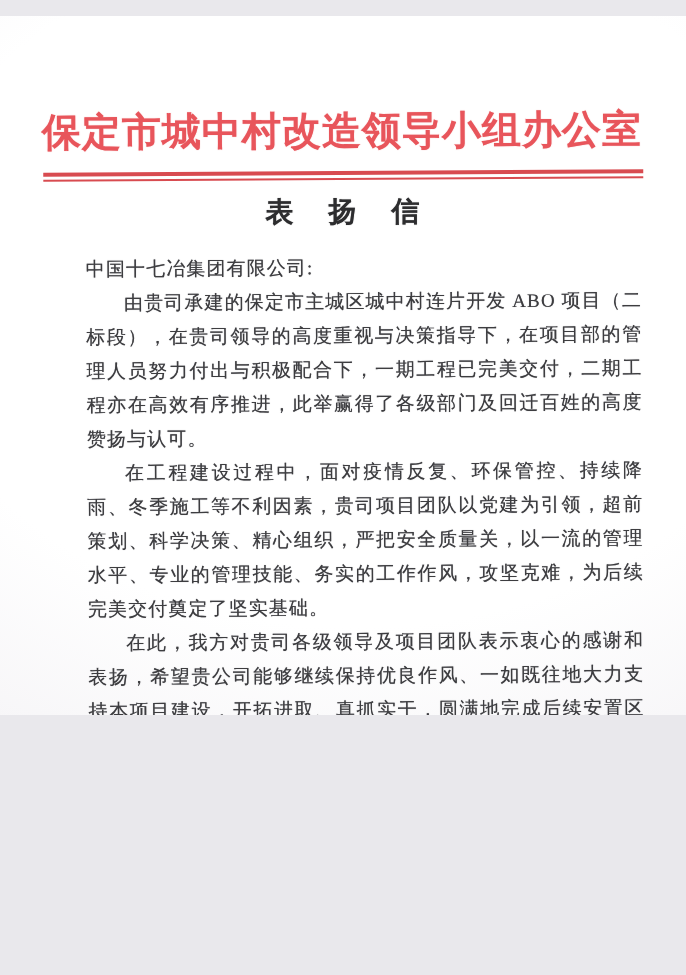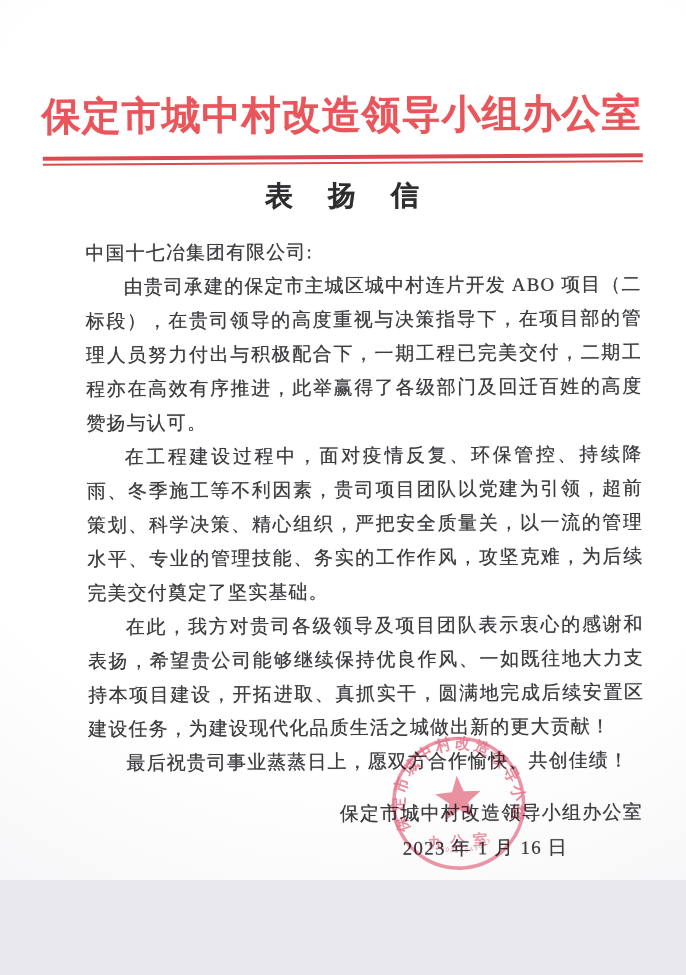--- a/index.html
+++ b/index.html
@@ -3,22 +3,22 @@
 <meta charset="utf-8">
 <style>
   html, body {
     margin: 0;
     padding: 0;
     background: #e9e8ec;
   }
   .page {
     position: relative;
     width: 686px;
-    height: 880px;
-    margin: 0 auto;
+    height: 699px;
+    margin: 16px auto;
     overflow: hidden;
     background:
       radial-gradient(ellipse 120% 90% at 52% 38%, #ffffff 55%, #f7f6f8 82%, #efeef1 100%),
       #ffffff;
     font-family: "Liberation Serif", "DejaVu Serif", serif;
     color: #3b3b3d;
   }
   .tilt {
     position: absolute;
     inset: 0;

